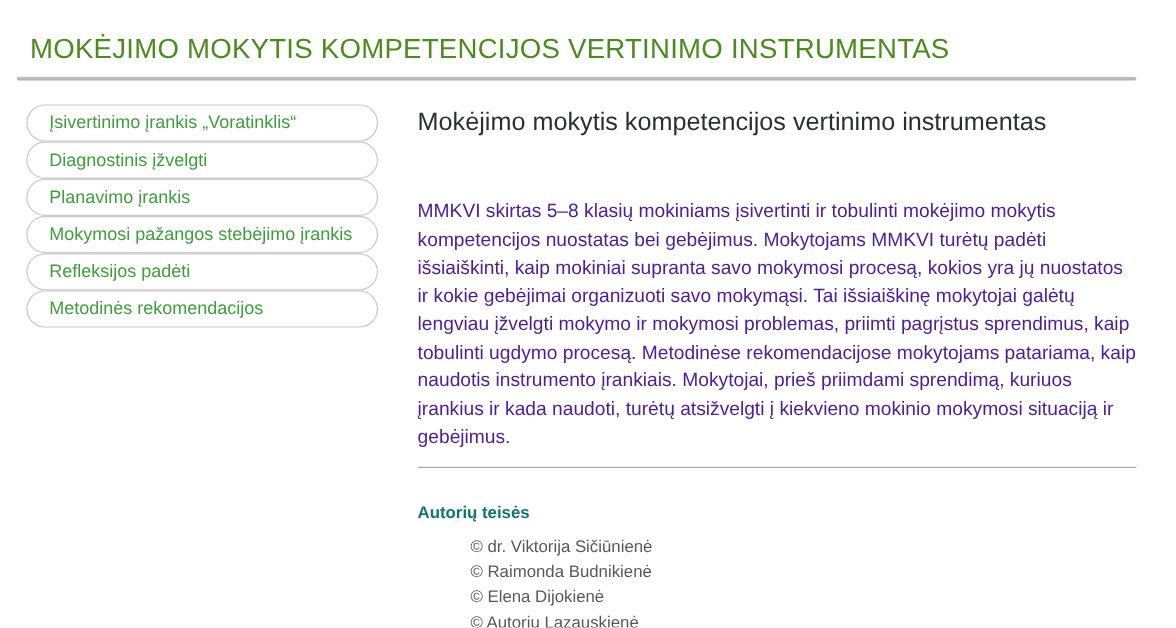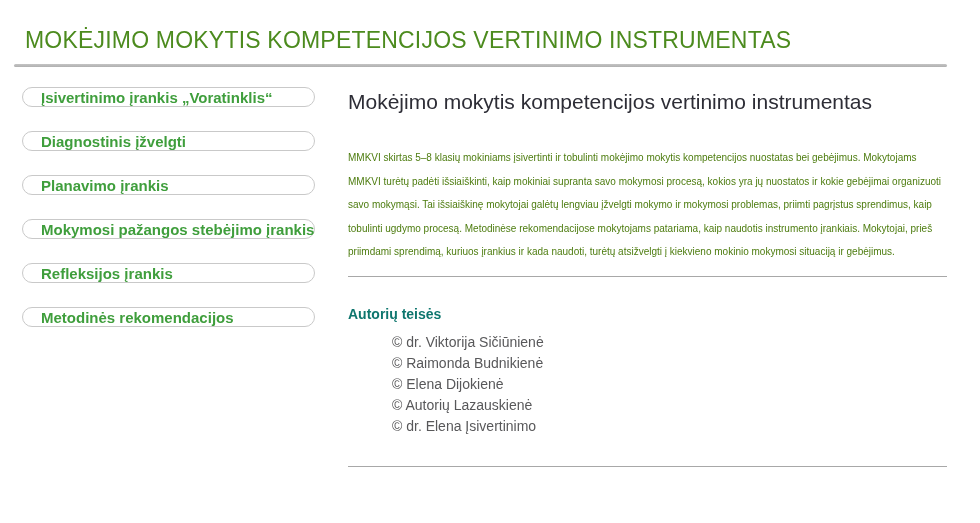--- a/index.html
+++ b/index.html
@@ -33,47 +33,46 @@
     display: flex;
     align-items: flex-start;
     padding: 20px 0 0 22px;
   }
   
   .sidebar { width: 293px; flex: none; }
   .nav-button {
     display: flex;
     align-items: center;
     width: 293px;
-    height: 20px;
-    margin-bottom: 24px;
+    height: 31px;
+    margin-bottom: 0;
     padding-left: 18px;
     border: 1px solid #c9c9c9;
     border-radius: 18px;
     background: #ffffff;
     color: #3f9e3c;
     font-size: 15px;
     cursor: pointer;
     white-space: nowrap;
-    font-weight: bold;
   }
   
   .main-content { margin-left: 33px; width: 599px; flex: none; }
   .content-heading {
     margin-top: 3px;
     font-size: 21px;
     font-weight: 400;
     color: #2d2d36;
     line-height: 24px;
   }
   .intro-paragraph {
-    margin-top: 32px;
+    margin-top: 51px;
     width: 599px;
-    font-size: 10px;
+    font-size: 16px;
     line-height: 23.5px;
-    color: #4d7c0f;
+    color: #4c1d95;
   }
   .divider {
     border: none;
     border-top: 1px solid #a8a8a8;
     width: 599px;
     height: 0;
   }
   .divider-top { margin-top: 12px; }
   .divider-bottom { margin-top: 29px; }
   .authors-heading {
@@ -98,21 +97,21 @@
 </header>
 <div class="header-rule"></div>
 
 <div class="content-row">
 
   <nav class="sidebar">
     <div class="nav-button">Įsivertinimo įrankis „Voratinklis“</div>
     <div class="nav-button">Diagnostinis įžvelgti</div>
     <div class="nav-button">Planavimo įrankis</div>
     <div class="nav-button">Mokymosi pažangos stebėjimo įrankis</div>
-    <div class="nav-button">Refleksijos įrankis</div>
+    <div class="nav-button">Refleksijos padėti</div>
     <div class="nav-button">Metodinės rekomendacijos</div>
   </nav>
 
   <main class="main-content">
     <h2 class="content-heading">Mokėjimo mokytis kompetencijos vertinimo instrumentas</h2>
 
     <p class="intro-paragraph">MMKVI skirtas 5–8 klasių mokiniams įsivertinti ir tobulinti mokėjimo mokytis kompetencijos nuostatas bei gebėjimus. Mokytojams MMKVI turėtų padėti išsiaiškinti, kaip mokiniai supranta savo mokymosi procesą, kokios yra jų nuostatos ir kokie gebėjimai organizuoti savo mokymąsi. Tai išsiaiškinę mokytojai galėtų lengviau įžvelgti mokymo ir mokymosi problemas, priimti pagrįstus sprendimus, kaip tobulinti ugdymo procesą. Metodinėse rekomendacijose mokytojams patariama, kaip naudotis instrumento įrankiais. Mokytojai, prieš priimdami sprendimą, kuriuos įrankius ir kada naudoti, turėtų atsižvelgti į kiekvieno mokinio mokymosi situaciją ir gebėjimus.</p>
 
     <hr class="divider divider-top">
 

